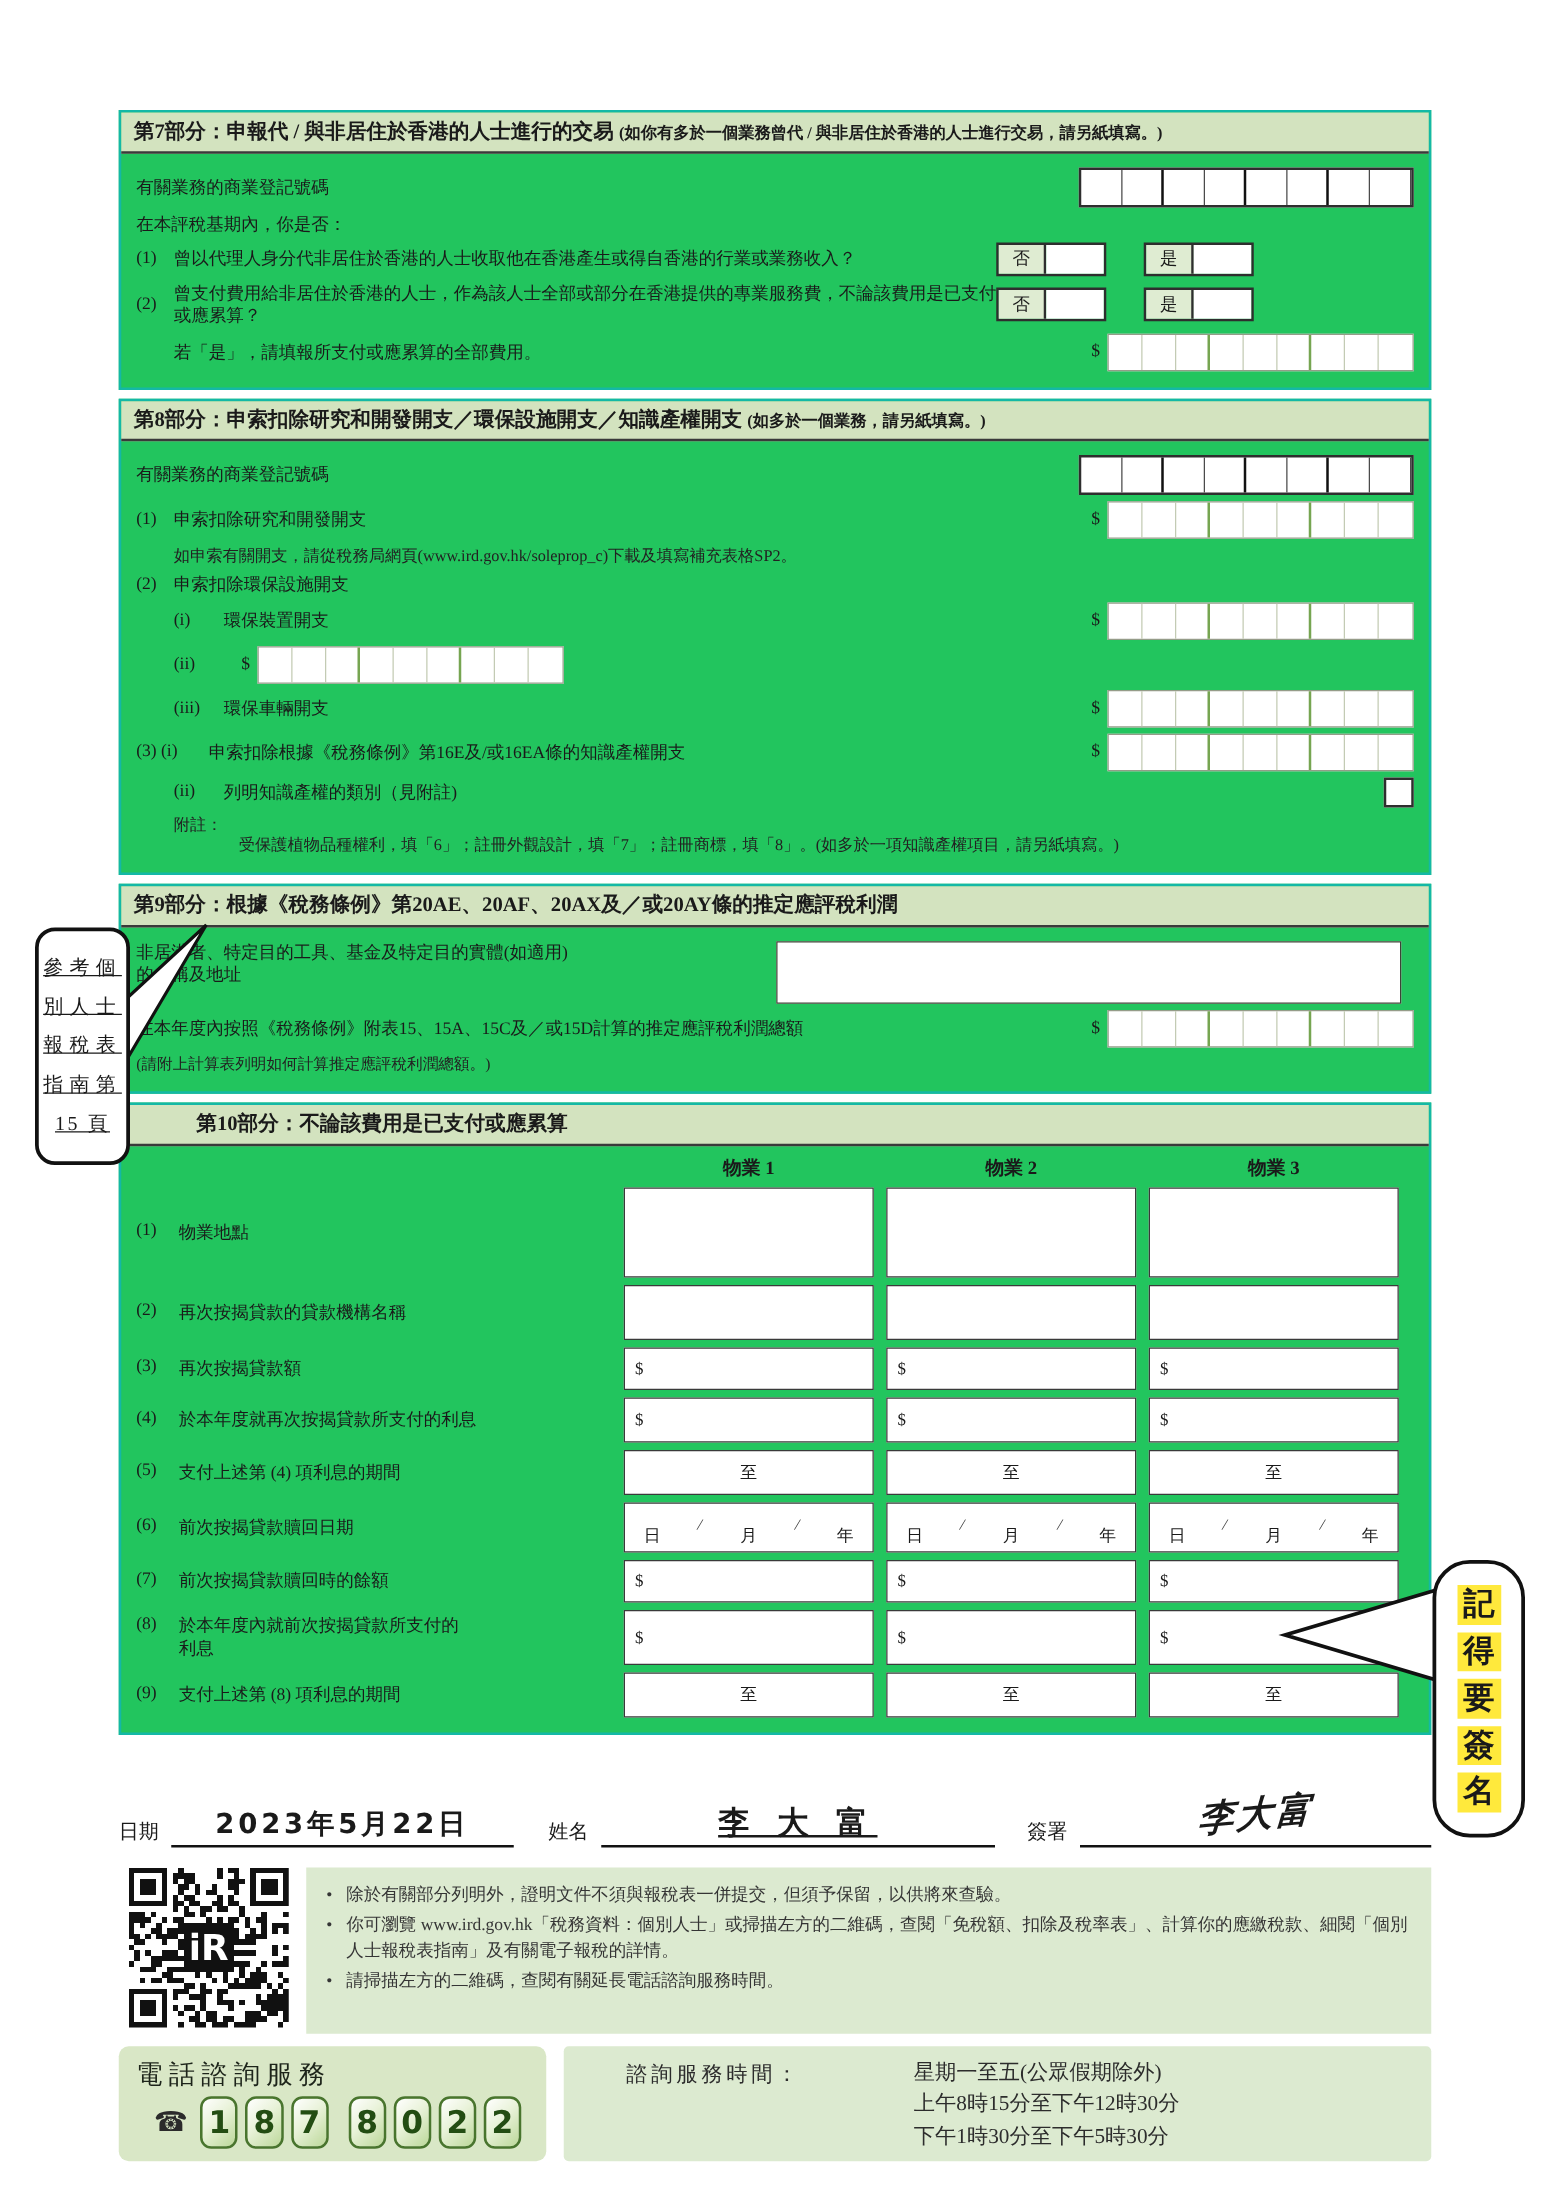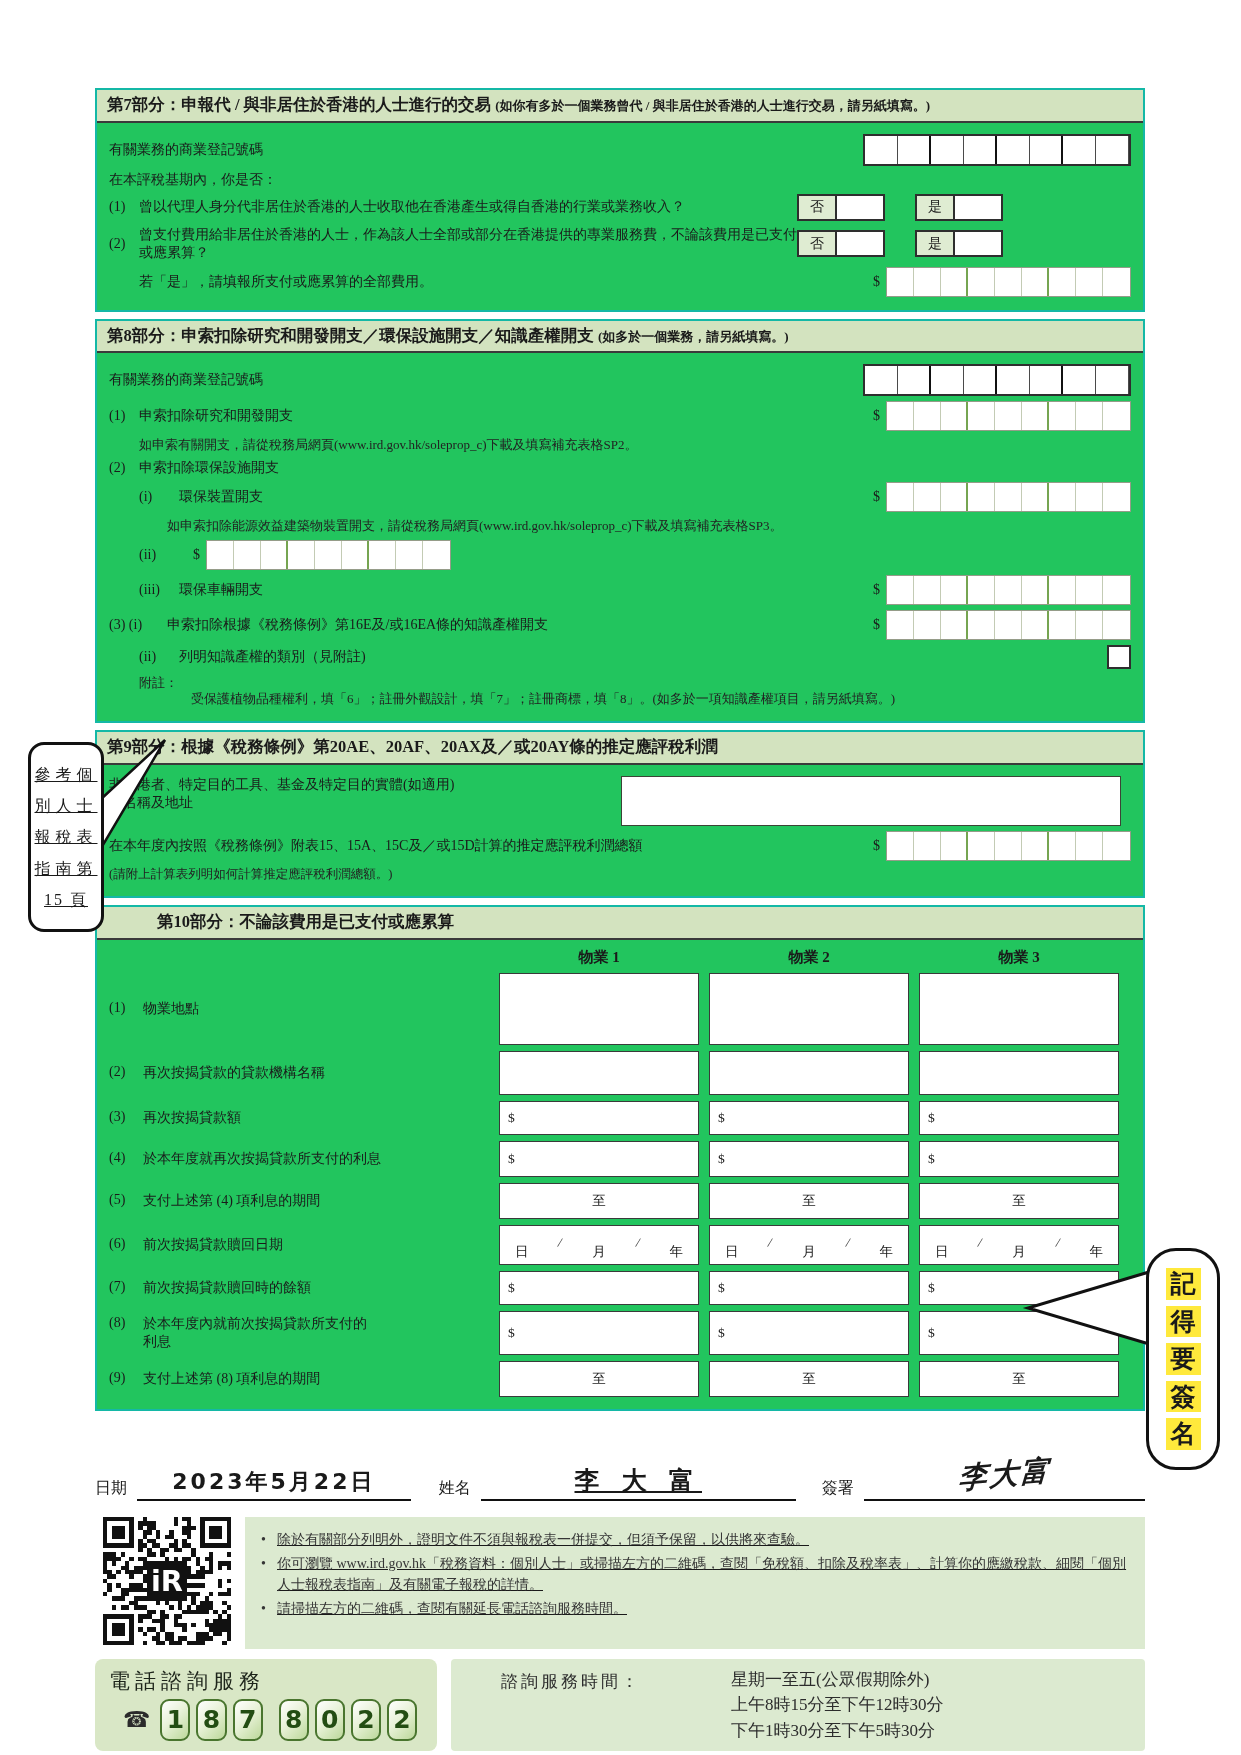--- a/index.html
+++ b/index.html
@@ -63,21 +63,21 @@
   .date-ul { width:292px; } .name-ul { width:336px; margin-right:26px;text-decoration:underline; } .sig-ul { width:300px; }
   .date-val { font-family:"DejaVu Sans",sans-serif; font-weight:bold; font-size:22px; letter-spacing:3px; padding-bottom:2px;}
   .name-val { font-weight:bold; font-size:25px; letter-spacing:8px; padding-bottom:2px; }
   .sig-val  { font-style:italic; font-weight:bold; font-size:29px;
               transform:rotate(-5deg) skewX(-8deg); padding-bottom:4px; letter-spacing:2px; }
 
   
   .qrrow { display:flex; margin-top:16px; }
   .qrwrap { width:150px; flex:none; padding-left:8px; }
   .bullets { flex:1; background:#dcead0; padding:9px 16px 9px 14px; }
-  .bullets ul { list-style:none;text-decoration:underline; }
+  .bullets ul { list-style:none; }
   .bullets li { font-size:14px; color:#353535; line-height:1.5; margin:3px 0; padding-left:18px; position:relative;}
   .bullets li::before { content:"•"; position:absolute; left:2px; top:0; }
 
   
   .phonerow { display:flex; margin-top:10px; }
   .phonebox { width:342px; flex:none; background:#d9e7c6; border-radius:8px; padding:8px 14px; }
   .phonetitle { font-size:21px; letter-spacing:5px; color:#1d241a; }
   .digitrow { display:flex; align-items:center; margin-top:4px; }
   .phoneicon { font-size:22px; margin:0 10px 0 14px; color:#2b2b2b; }
   .digit { width:35px; height:42px; border:2px solid #49752e; border-radius:9px; margin-right:6px;
@@ -225,23 +225,20 @@
             <span class="cell"></span>
             <span class="cell gsep"></span>
             <span class="cell"></span>
             <span class="cell"></span>
             <span class="cell gsep"></span>
             <span class="cell"></span>
             <span class="cell"></span>
             <span class="cell"></span>
           </span>
       </div>
-      <div class="frow indent2">
-          <span class="txt small-note">如申索扣除能源效益建築物裝置開支，請從稅務局網頁(www.ird.gov.hk/soleprop_c)下載及填寫補充表格SP3。</span>
-        </div>
       <div class="frow indent1">
         <span class="subnum">(ii)</span>
         <span class="dollar">$</span>
         <span class="comb">
             <span class="cell"></span>
             <span class="cell"></span>
             <span class="cell gsep"></span>
             <span class="cell"></span>
             <span class="cell"></span>
             <span class="cell gsep"></span>

